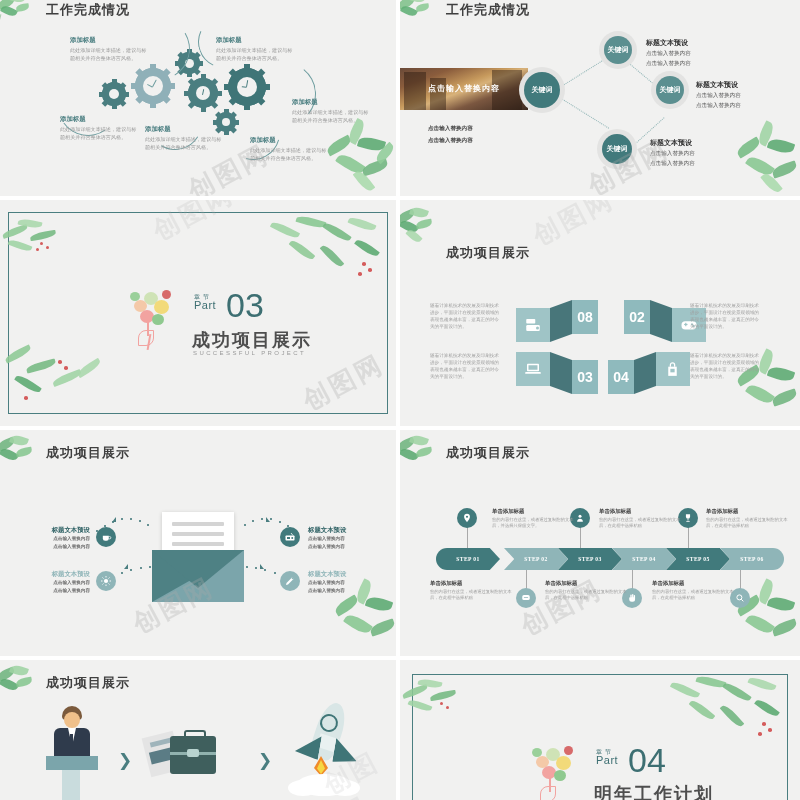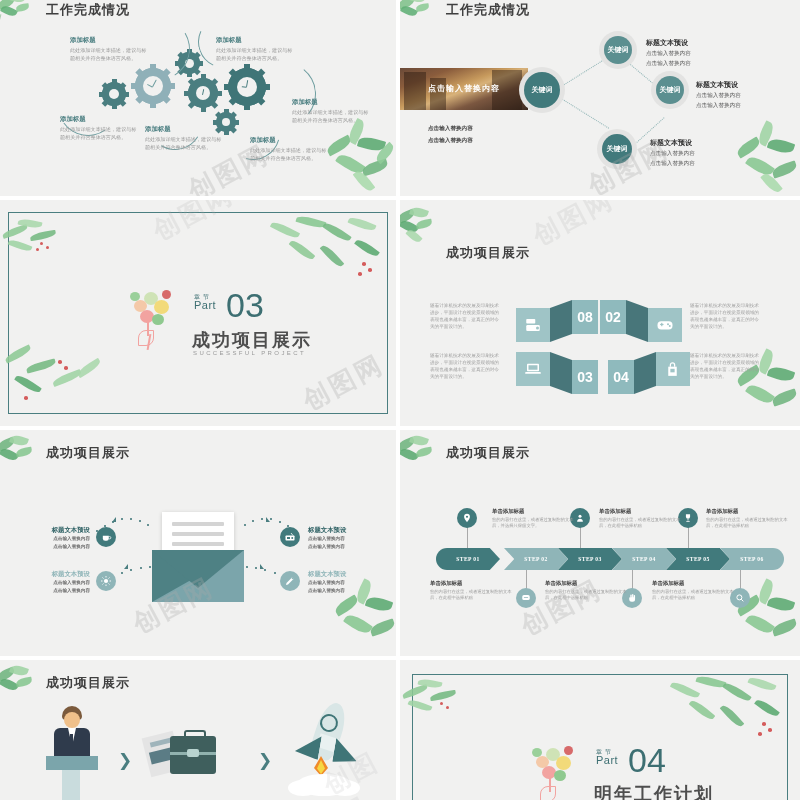--- a/index.html
+++ b/index.html
@@ -363,21 +363,21 @@
     <div class="face" style="left:34px;top:0;width:22px;height:42px;background:#48767a;clip-path:polygon(0 8px,100% 0,100% 34px,0 100%);"></div>
     <div class="face bnum" style="left:56px;top:0;width:26px;height:34px;background:#8fbabd;">08</div>
     <svg style="position:absolute;left:8px;top:16px" width="18" height="18" viewBox="0 0 24 24" fill="#fff">
           <rect x="3" y="4" width="12" height="6" rx="1"></rect>
           <rect x="3" y="12" width="18" height="8" rx="1.5"></rect>
           <circle cx="18" cy="16" r="2" fill="#9fc4c6"></circle>
         </svg>
   </div>
   <div class="bdesc" style="left:30px;top:102px;">随着计算机技术的发展及印刷技术进步，平面设计在视觉景观领域的表现也越来越丰富，这真正的对今天的平面设计的。</div>
 
-  <div class="box3" style="left:200px;top:100px;width:78px;height:42px;">
+  <div class="box3" style="left:224px;top:100px;width:78px;height:42px;">
     <div class="face bnum" style="left:0;top:0;width:26px;height:34px;background:#8fbabd;">02</div>
     <div class="face" style="left:26px;top:0;width:22px;height:42px;background:#48767a;clip-path:polygon(0 0,100% 8px,100% 100%,0 34px);"></div>
     <div class="face" style="left:48px;top:8px;width:34px;height:34px;background:#9fc4c6;"></div>
     <svg style="position:absolute;left:56px;top:17px" width="18" height="16" viewBox="0 0 24 20" fill="#fff">
           <rect x="2" y="5" width="20" height="11" rx="5"></rect>
           <rect x="5.5" y="8.5" width="4.5" height="1.6" fill="#9fc4c6"></rect>
           <rect x="6.9" y="7.1" width="1.6" height="4.5" fill="#9fc4c6"></rect>
           <circle cx="16" cy="9" r="1.3" fill="#9fc4c6"></circle>
           <circle cx="18.4" cy="11.4" r="1.3" fill="#9fc4c6"></circle>
         </svg>

